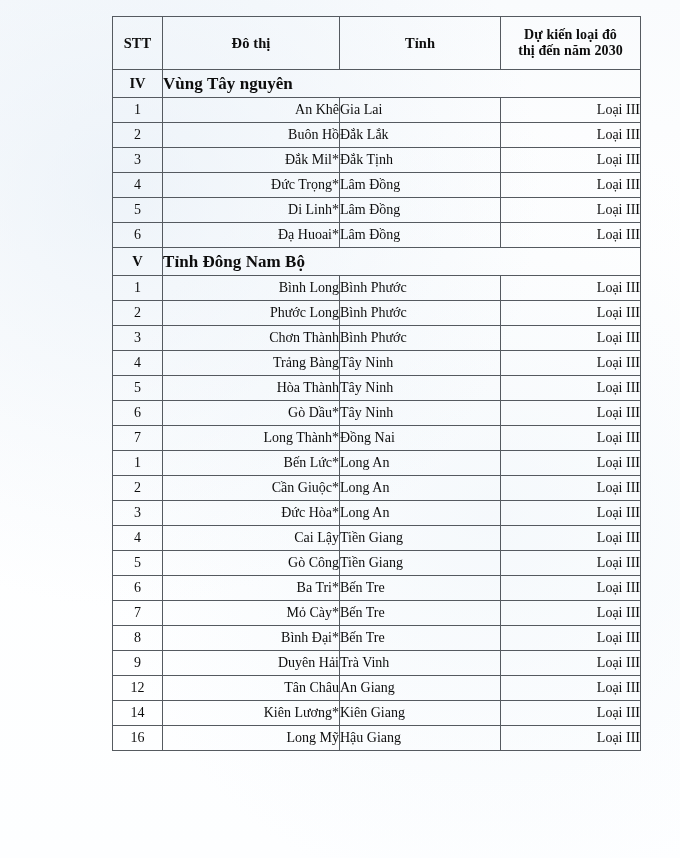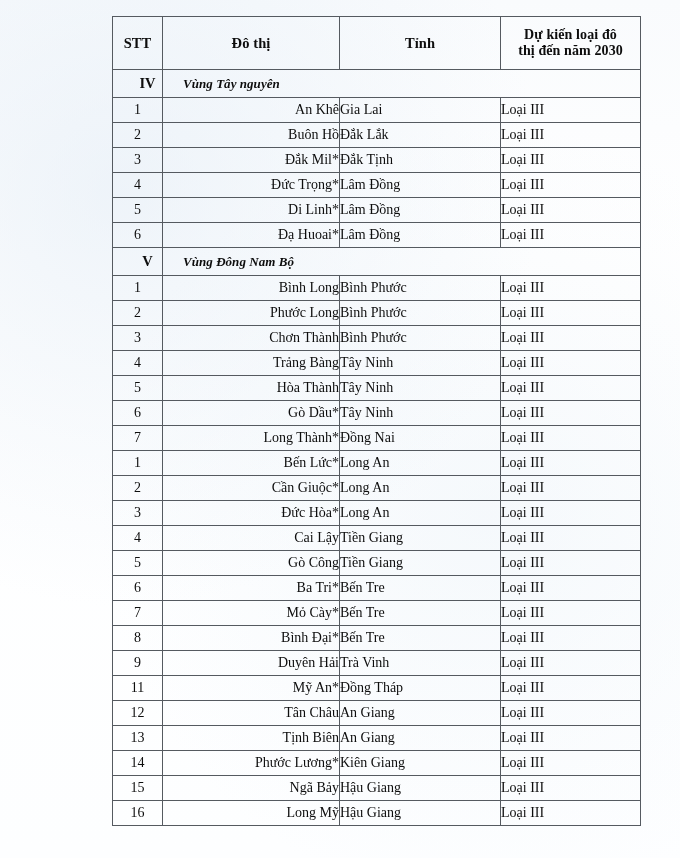--- a/index.html
+++ b/index.html
@@ -61,34 +61,32 @@
     height: 52px;
     padding: 2px 4px;
     letter-spacing: 0.1px;
   }
   th.h-stt  { font-size: 14.5px; }
   th.h-type { font-size: 14px; padding: 2px 6px; }
 
   
   tr.section-row td {
     height: 27px;
-    padding-left: 20px;
   }
   td.sec-num {
     text-align: center;
     font-weight: bold;
     font-size: 14.5px;
   }
   td.sec-title {
     text-align: left;
     font-weight: bold;
-    font-size: 13px;
+    font-size: 17px;
     padding-left: 9px;
     letter-spacing: 0.05px;
-    font-style: italic;
   }
 
   
   tr.data-row td {
     height: 24px;
     font-size: 14px;
   }
   td.d-stt {
     text-align: center;
     font-size: 13.5px;
@@ -96,21 +94,21 @@
   td.d-city {
     text-align: right;
     padding-left: 9px;
   }
   td.d-prov {
     text-align: left;
     padding-left: 9px;
     margin-left: 23px;
   }
   td.d-type {
-    text-align: left;
+    text-align: right;
   }
 </style>
 </head>
 <body>
 
 <div class="scan-tint"></div>
 
 <div class="page">
   <table class="doc-table">
     <colgroup>
@@ -166,21 +164,21 @@
           <td class="d-type">Loại III</td>
         </tr>
         <tr class="data-row">
           <td class="d-stt">6</td>
           <td class="d-city">Đạ Huoai*</td>
           <td class="d-prov">Lâm Đồng</td>
           <td class="d-type">Loại III</td>
         </tr>
         <tr class="section-row">
           <td class="sec-num">V</td>
-          <td class="sec-title" colspan="3">Vùng Đông Nam Bộ</td>
+          <td class="sec-title" colspan="3">Tỉnh Đông Nam Bộ</td>
         </tr>
         <tr class="data-row">
           <td class="d-stt">1</td>
           <td class="d-city">Bình Long</td>
           <td class="d-prov">Bình Phước</td>
           <td class="d-type">Loại III</td>
         </tr>
         <tr class="data-row">
           <td class="d-stt">2</td>
           <td class="d-city">Phước Long</td>
@@ -265,47 +263,29 @@
           <td class="d-prov">Bến Tre</td>
           <td class="d-type">Loại III</td>
         </tr>
         <tr class="data-row">
           <td class="d-stt">9</td>
           <td class="d-city">Duyên Hải</td>
           <td class="d-prov">Trà Vinh</td>
           <td class="d-type">Loại III</td>
         </tr>
         <tr class="data-row">
-          <td class="d-stt">11</td>
-          <td class="d-city">Mỹ An*</td>
-          <td class="d-prov">Đồng Tháp</td>
-          <td class="d-type">Loại III</td>
-        </tr>
-        <tr class="data-row">
           <td class="d-stt">12</td>
           <td class="d-city">Tân Châu</td>
           <td class="d-prov">An Giang</td>
           <td class="d-type">Loại III</td>
         </tr>
         <tr class="data-row">
-          <td class="d-stt">13</td>
-          <td class="d-city">Tịnh Biên</td>
-          <td class="d-prov">An Giang</td>
-          <td class="d-type">Loại III</td>
-        </tr>
-        <tr class="data-row">
           <td class="d-stt">14</td>
-          <td class="d-city">Phước Lương*</td>
+          <td class="d-city">Kiên Lương*</td>
           <td class="d-prov">Kiên Giang</td>
-          <td class="d-type">Loại III</td>
-        </tr>
-        <tr class="data-row">
-          <td class="d-stt">15</td>
-          <td class="d-city">Ngã Bảy</td>
-          <td class="d-prov">Hậu Giang</td>
           <td class="d-type">Loại III</td>
         </tr>
         <tr class="data-row">
           <td class="d-stt">16</td>
           <td class="d-city">Long Mỹ</td>
           <td class="d-prov">Hậu Giang</td>
           <td class="d-type">Loại III</td>
         </tr>
       </tbody>
   </table>

